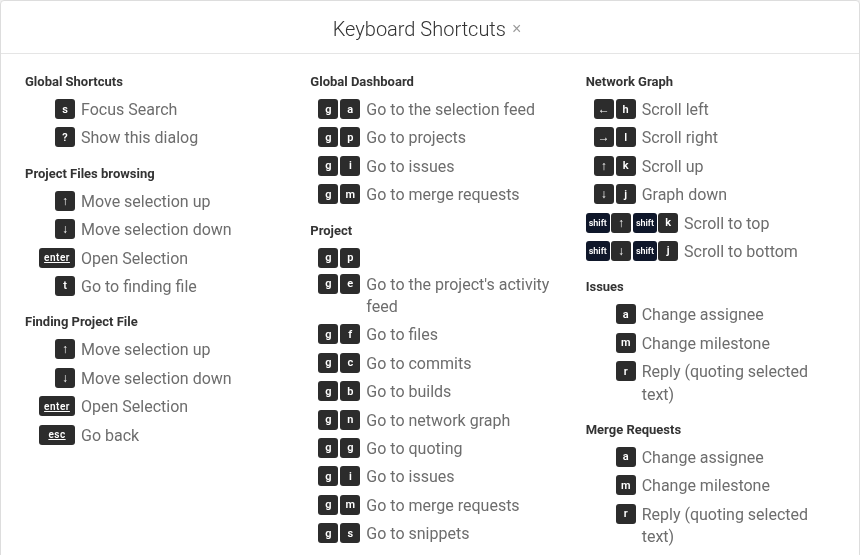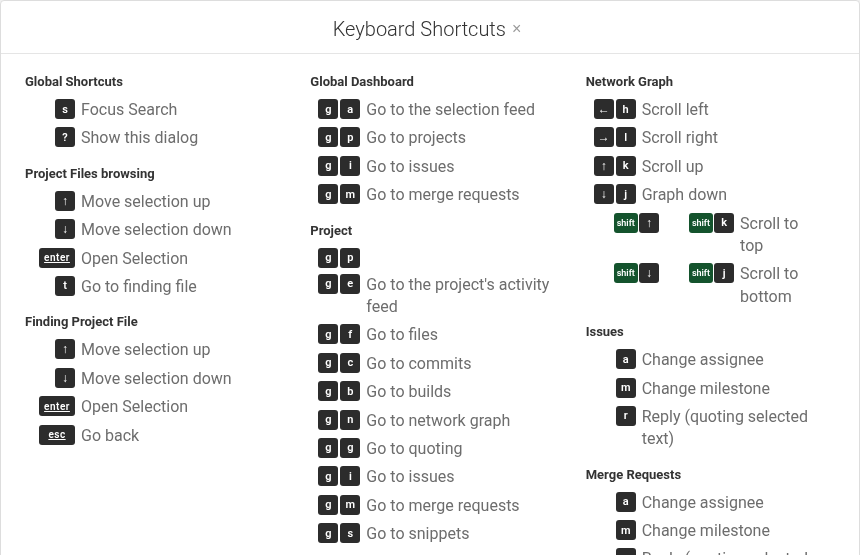--- a/index.html
+++ b/index.html
@@ -94,25 +94,24 @@
       font-size: 10px;
       letter-spacing: 0.5px;
       text-decoration: underline;
     }
     .shortcut-desc {
       font-size: 16px;
       color: #6d6d6d;
       line-height: 1.4;
     }
     .key.shift-key {
-      background: #14532d;
+      background: #0f172a;
       color: #fff;
       font-size: 9px;
       padding: 10px 3px;
-      margin-left: 28px;
     }
     .network-keys {
       min-width: 90px;
       justify-content: flex-end;
     }
   </style>
 </head>
 <body>
 
 <div class="dialog">

